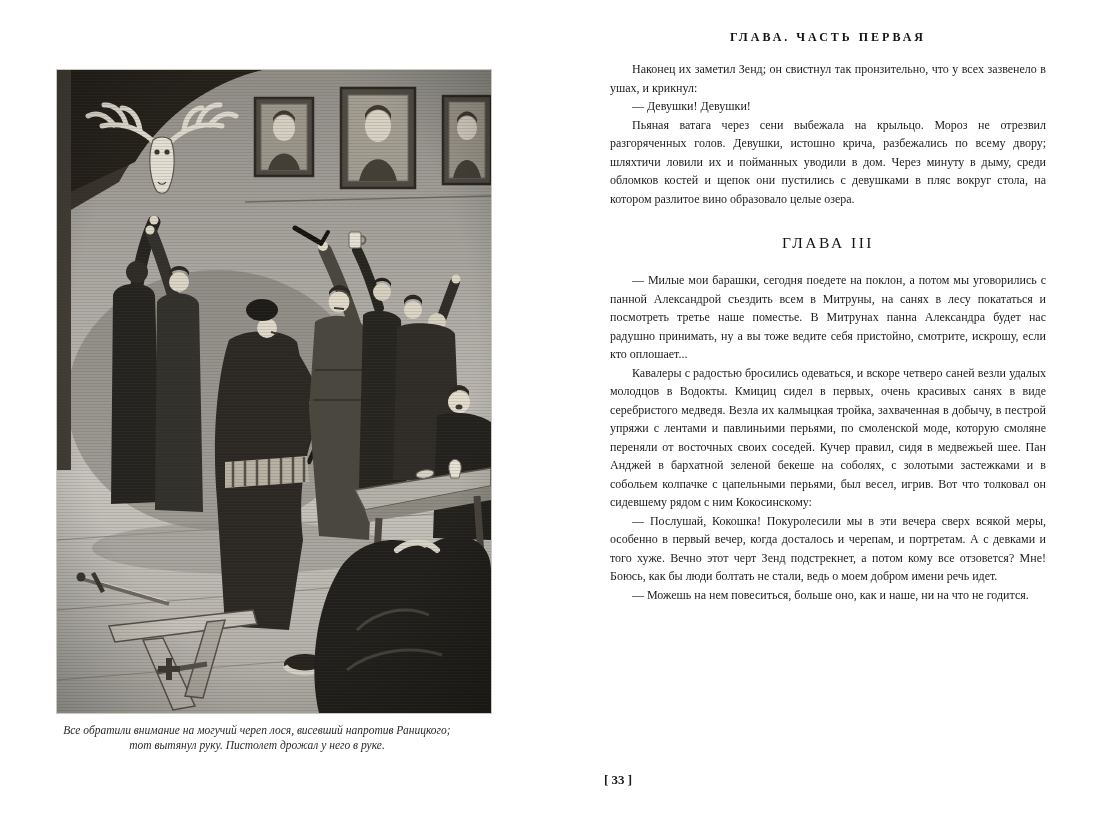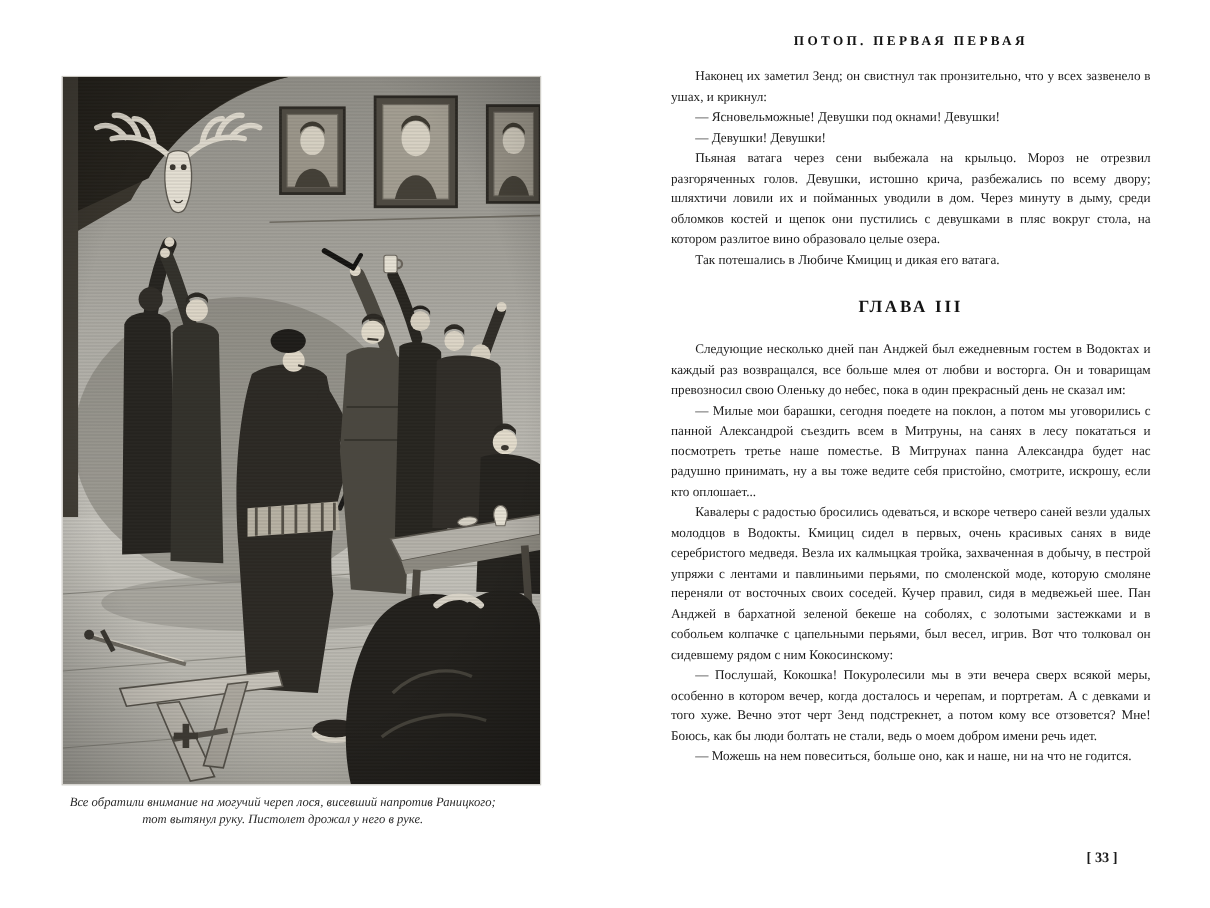--- a/index.html
+++ b/index.html
@@ -39,31 +39,31 @@
     font-size:12px;
     line-height:18.5px;
     text-align:justify;
     text-indent:22px;
     hyphens:auto;
     -webkit-hyphens:auto;
   }
   .chapter-heading {
     text-align:center;
     font-size:15.5px;
-    font-weight:bold;
+    font-weight:normal;
     letter-spacing:2.5px;
     margin:26px 0 19px 0;
     color:#141414;
   }
   .page-number {
     position:absolute;
-    left:580px;
+    left:604px;
     top:772px;
     width:436px;
-    text-align:right;
+    text-align:left;
     font-weight:bold;
     font-size:13px;
   }
 </style>
 </head>
 <body>
 
 <div class="spread">
 
   <div class="left-page">
@@ -262,35 +262,32 @@
       </svg>
 
       <figcaption class="caption">
         <span>Все обратили внимание на могучий череп лося, висевший напротив Раницкого;</span><br>
         <span>тот вытянул руку. Пистолет дрожал у него в руке.</span>
       </figcaption>
     </figure>
   </div>
 
   <div class="right-page">
-    <div class="running-header">ПОТОП. ПЕРВАЯ ПЕРВАЯ</div>
+    <div class="running-header">ГЛАВА. ЧАСТЬ ПЕРВАЯ</div>
 
     <div class="body-text">
         <p class="para">Наконец их заметил Зенд; он свистнул так пронзительно, что у всех зазвенело в ушах, и крикнул:</p>
-        <p class="para">— Ясновельможные! Девушки под окнами! Девушки!</p>
         <p class="para">— Девушки! Девушки!</p>
         <p class="para">Пьяная ватага через сени выбежала на крыльцо. Мороз не отрезвил разгоряченных голов. Девушки, истошно крича, разбежались по всему двору; шляхтичи ловили их и пойманных уводили в дом. Через минуту в дыму, среди обломков костей и щепок они пустились с девушками в пляс вокруг стола, на котором разлитое вино образовало целые озера.</p>
-        <p class="para">Так потешались в Любиче Кмициц и дикая его ватага.</p>
       </div>
 
     <h2 class="chapter-heading">ГЛАВА III</h2>
 
     <div class="body-text">
-        <p class="para">Следующие несколько дней пан Анджей был ежедневным гостем в Водоктах и каждый раз возвращался, все больше млея от любви и восторга. Он и товарищам превозносил свою Оленьку до небес, пока в один прекрасный день не сказал им:</p>
         <p class="para">— Милые мои барашки, сегодня поедете на поклон, а потом мы уговорились с панной Александрой съездить всем в Митруны, на санях в лесу покататься и посмотреть третье наше поместье. В Митрунах панна Александра будет нас радушно принимать, ну а вы тоже ведите себя пристойно, смотрите, искрошу, если кто оплошает...</p>
         <p class="para">Кавалеры с радостью бросились одеваться, и вскоре четверо саней везли удалых молодцов в Водокты. Кмициц сидел в первых, очень красивых санях в виде серебристого медведя. Везла их калмыцкая тройка, захваченная в добычу, в пестрой упряжи с лентами и павлиньими перьями, по смоленской моде, которую смоляне переняли от восточных своих соседей. Кучер правил, сидя в медвежьей шее. Пан Анджей в бархатной зеленой бекеше на соболях, с золотыми застежками и в собольем колпачке с цапельными перьями, был весел, игрив. Вот что толковал он сидевшему рядом с ним Кокосинскому:</p>
-        <p class="para">— Послушай, Кокошка! Покуролесили мы в эти вечера сверх всякой меры, особенно в котором вечер, когда досталось и черепам, и портретам. А с девками и того хуже. Вечно этот черт Зенд подстрекнет, а потом кому все отзовется? Мне! Боюсь, как бы люди болтать не стали, ведь о моем добром имени речь идет.</p>
+        <p class="para">— Послушай, Кокошка! Покуролесили мы в эти вечера сверх всякой меры, особенно в первый вечер, когда досталось и черепам, и портретам. А с девками и того хуже. Вечно этот черт Зенд подстрекнет, а потом кому все отзовется? Мне! Боюсь, как бы люди болтать не стали, ведь о моем добром имени речь идет.</p>
         <p class="para">— Можешь на нем повеситься, больше оно, как и наше, ни на что не годится.</p>
       </div>
   </div>
 
   <div class="page-number">[ 33 ]</div>
 </div>
 
 </body></html>

